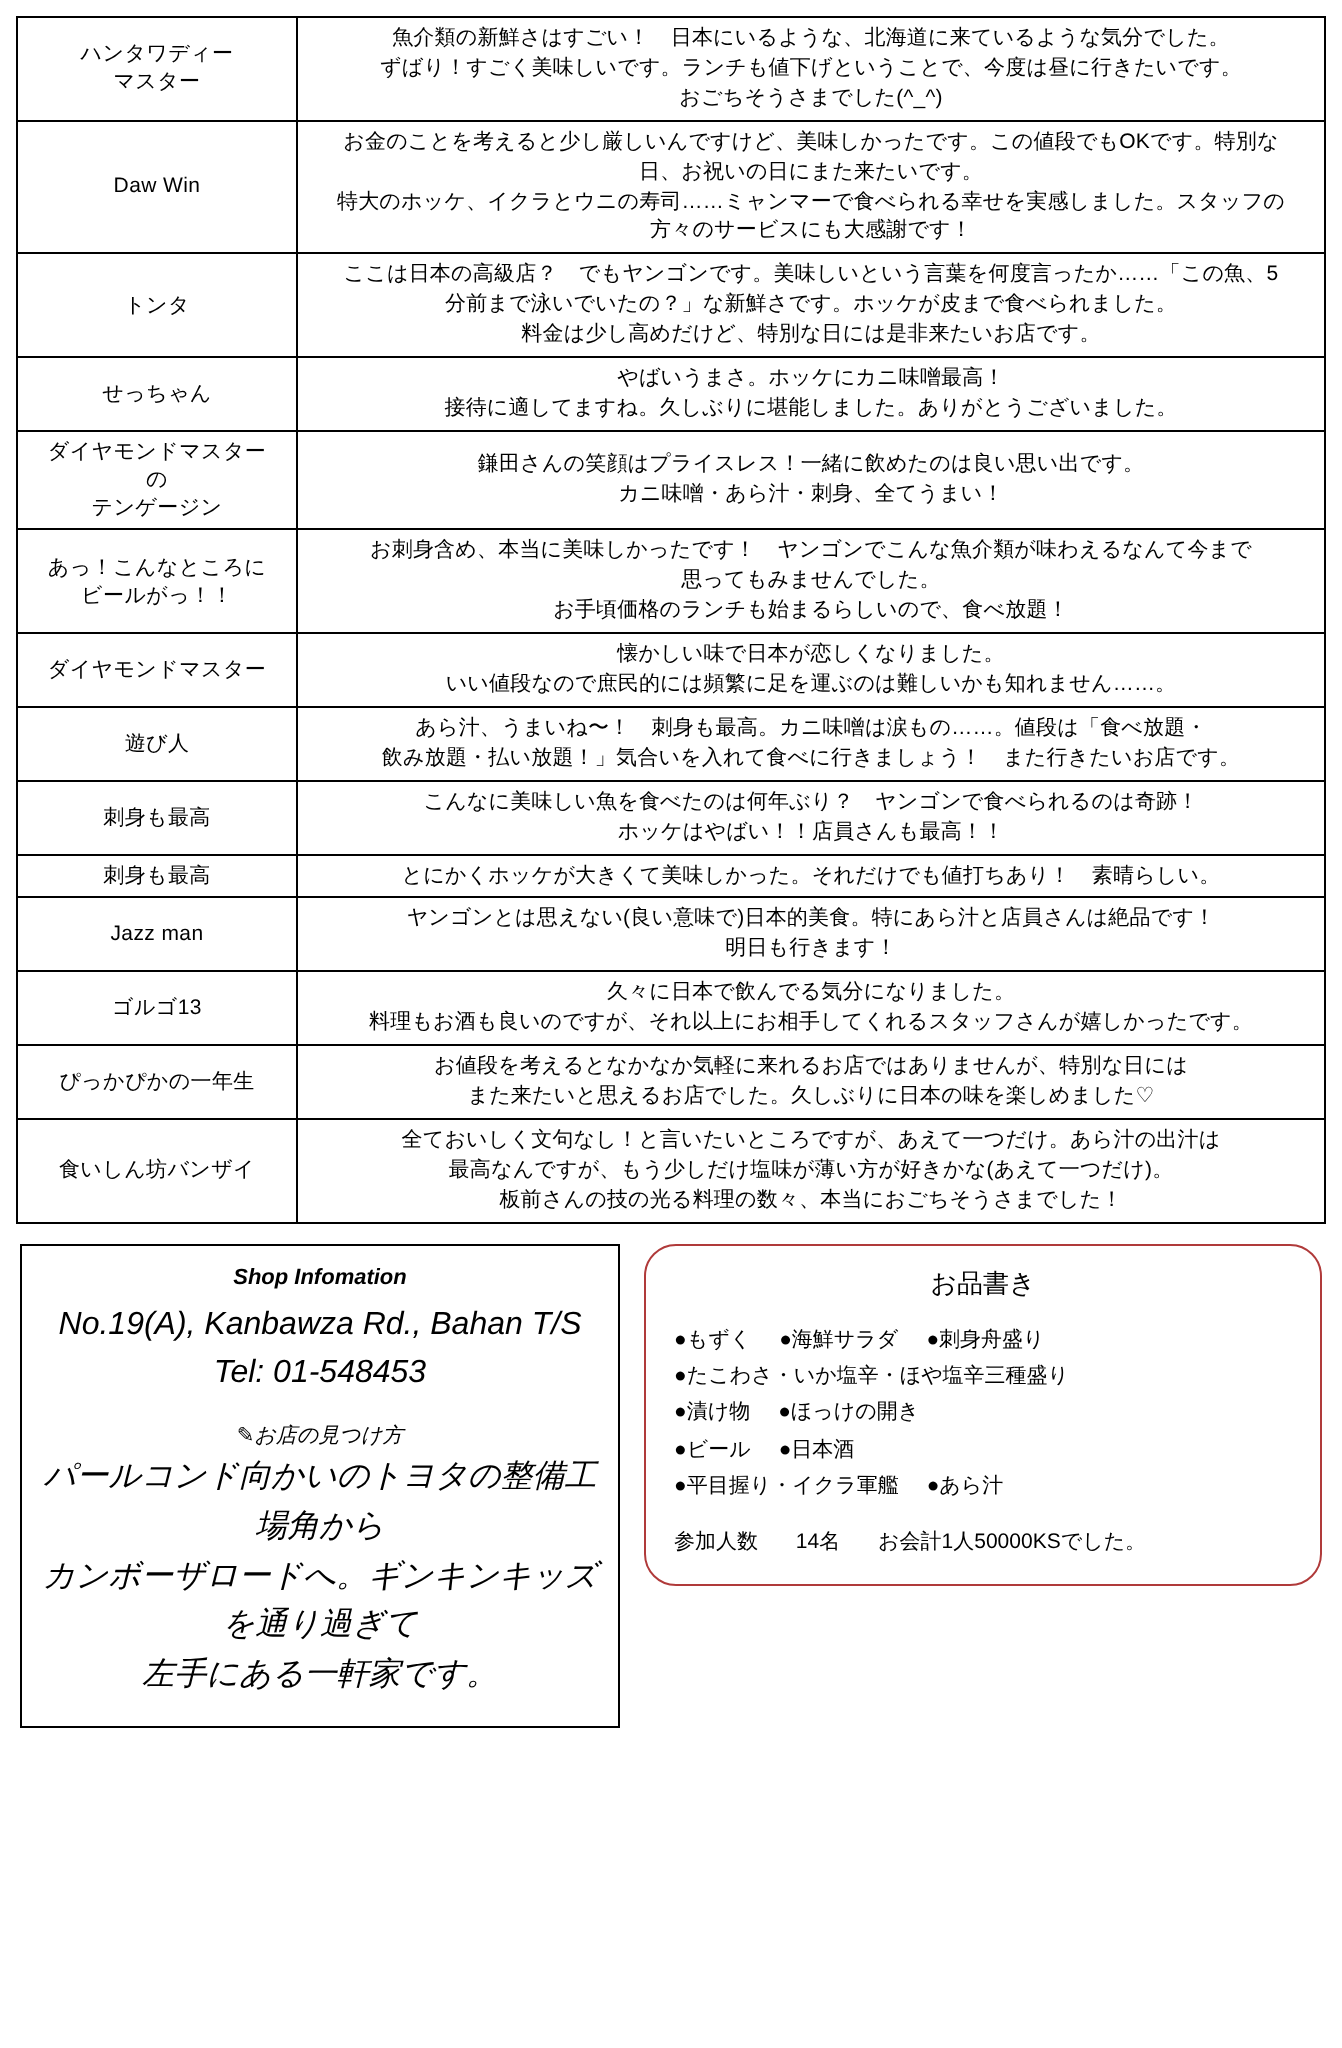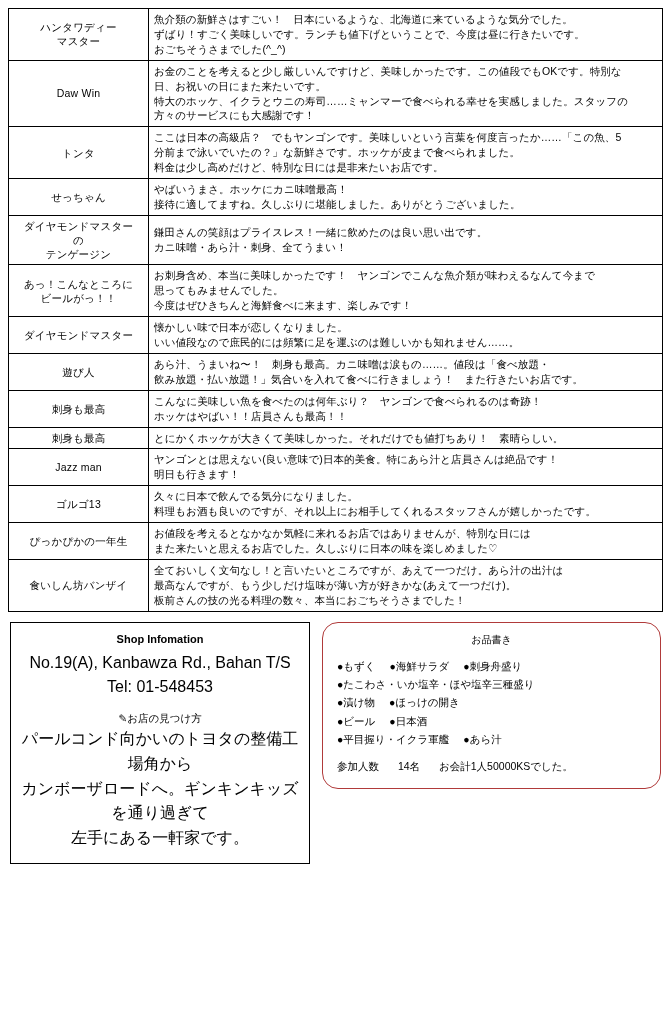--- a/index.html
+++ b/index.html
@@ -38,36 +38,37 @@
     width: 140px;
     text-align: center;
     font-size: 10.5px;
     line-height: 1.35;
     letter-spacing: 0.2px;
   }
   td.body {
     font-size: 10.5px;
     line-height: 1.42;
     letter-spacing: 0.1px;
-    text-align: left;
+    text-align: center;
   }
   td.body div { white-space: normal; }
   
   .bottom {
     margin-top: 10px;
     display: flex;
     gap: 12px;
     align-items: flex-start;
     padding: 0 2px;
   }
   .shop-box {
     width: 300px;
     border: 1px solid #000000;
     padding: 10px 8px 12px 8px;
     text-align: center;
+    font-style: italic;
   }
   .shop-title {
     font-weight: bold;
     font-size: 11px;
     margin-bottom: 6px;
   }
   .shop-line {
     font-size: 16px;
     line-height: 1.55;
   }
@@ -79,21 +80,21 @@
   .shop-sub .head { display: block; }
   .menu-box {
     flex: 1;
     border: 1px solid #b03a3a;
     border-radius: 16px;
     padding: 10px 14px 14px 14px;
     min-height: 150px;
   }
   .menu-title {
     text-align: center;
-    font-size: 10px;
+    font-size: 13px;
     margin-bottom: 10px;
   }
   .menu-row {
     font-size: 10.5px;
     line-height: 1.75;
     white-space: nowrap;
   }
   .menu-row span.item { margin-right: 14px; }
   .menu-foot {
     margin-top: 12px;
@@ -161,21 +162,21 @@
           </td>
         </tr>
         <tr>
           <td class="name">
             <div>あっ！こんなところに</div>
             <div>ビールがっ！！</div>
           </td>
           <td class="body">
             <div>お刺身含め、本当に美味しかったです！　ヤンゴンでこんな魚介類が味わえるなんて今まで</div>
             <div>思ってもみませんでした。</div>
-            <div>今度はぜひきちんと海鮮食べに来ます、楽しみです！</div>
+            <div>お手頃価格のランチも始まるらしいので、食べ放題！</div>
           </td>
         </tr>
         <tr>
           <td class="name">
             <div>ダイヤモンドマスター</div>
           </td>
           <td class="body">
             <div>懐かしい味で日本が恋しくなりました。</div>
             <div>いい値段なので庶民的には頻繁に足を運ぶのは難しいかも知れません……。</div>
           </td>

